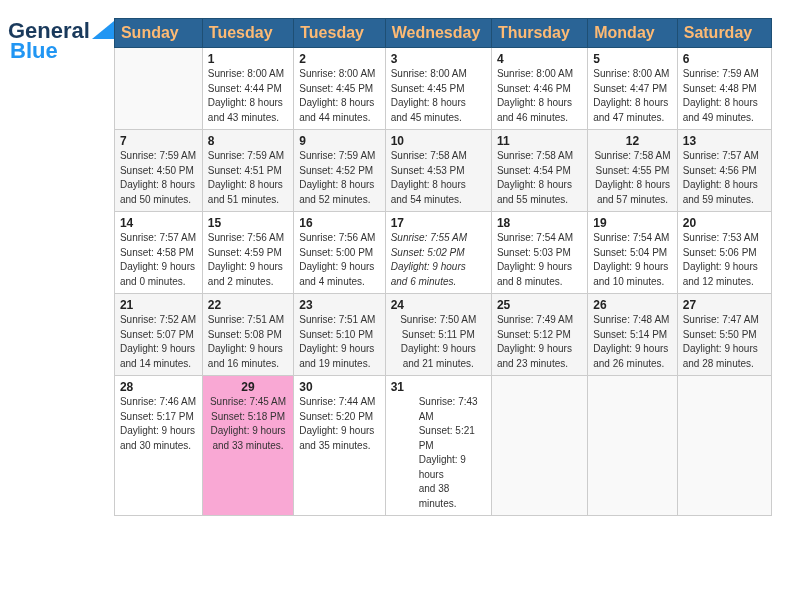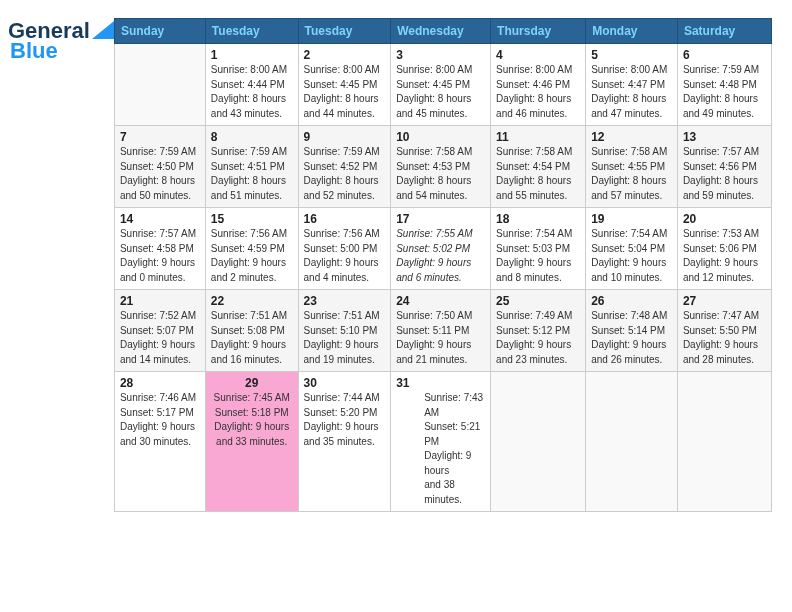--- a/index.html
+++ b/index.html
@@ -43,24 +43,24 @@
       margin-top: 2px;
     }
     .calendar {
       flex: 1;
       border-collapse: collapse;
       width: 100%;
       font-size: 10.5px;
     }
     .calendar th {
       background: #2a6496;
-      color: #7dd3fc;
+      color: #fdba74;
       text-align: left;
       padding: 5px 6px;
-      font-size: 12px;
+      font-size: 16px;
       font-weight: bold;
       border: 1px solid #1e4f74;
       margin-top: 29px;
     }
     .calendar td {
       border: 1px solid #ccc;
       vertical-align: top;
       padding: 4px 5px;
       width: 113px;
       min-height: 75px;
@@ -195,21 +195,21 @@
 Daylight: 8 hours
 and 54 minutes.</div>
           </td>
           <td style="background: rgb(245, 245, 245);">
             <span class="day-num">11</span>
             <div class="day-info" style="white-space: pre-line;">Sunrise: 7:58 AM
 Sunset: 4:54 PM
 Daylight: 8 hours
 and 55 minutes.</div>
           </td>
-          <td style="background: rgb(245, 245, 245);">
+          <td style="background: rgb(245, 245, 245); text-align: center;">
             <span class="day-num">12</span>
             <div class="day-info" style="white-space: pre-line;">Sunrise: 7:58 AM
 Sunset: 4:55 PM
 Daylight: 8 hours
 and 57 minutes.</div>
           </td>
           <td style="background: rgb(245, 245, 245);">
             <span class="day-num">13</span>
             <div class="day-info" style="white-space: pre-line;">Sunrise: 7:57 AM
 Sunset: 4:56 PM
@@ -285,21 +285,21 @@
           </td>
           <td style="background: rgb(245, 245, 245);">
             <span class="day-num">23</span>
             <div class="day-info" style="white-space: pre-line;">Sunrise: 7:51 AM
 Sunset: 5:10 PM
 Daylight: 9 hours
 and 19 minutes.</div>
           </td>
           <td style="background: rgb(245, 245, 245);">
             <span class="day-num">24</span>
-            <div class="day-info" style="white-space: pre-line;">Sunrise: 7:50 AM
+            <div class="day-info" style="white-space: pre-line; text-align: center;">Sunrise: 7:50 AM
 Sunset: 5:11 PM
 Daylight: 9 hours
 and 21 minutes.</div>
           </td>
           <td style="background: rgb(245, 245, 245);">
             <span class="day-num">25</span>
             <div class="day-info" style="white-space: pre-line;">Sunrise: 7:49 AM
 Sunset: 5:12 PM
 Daylight: 9 hours
 and 23 minutes.</div>

